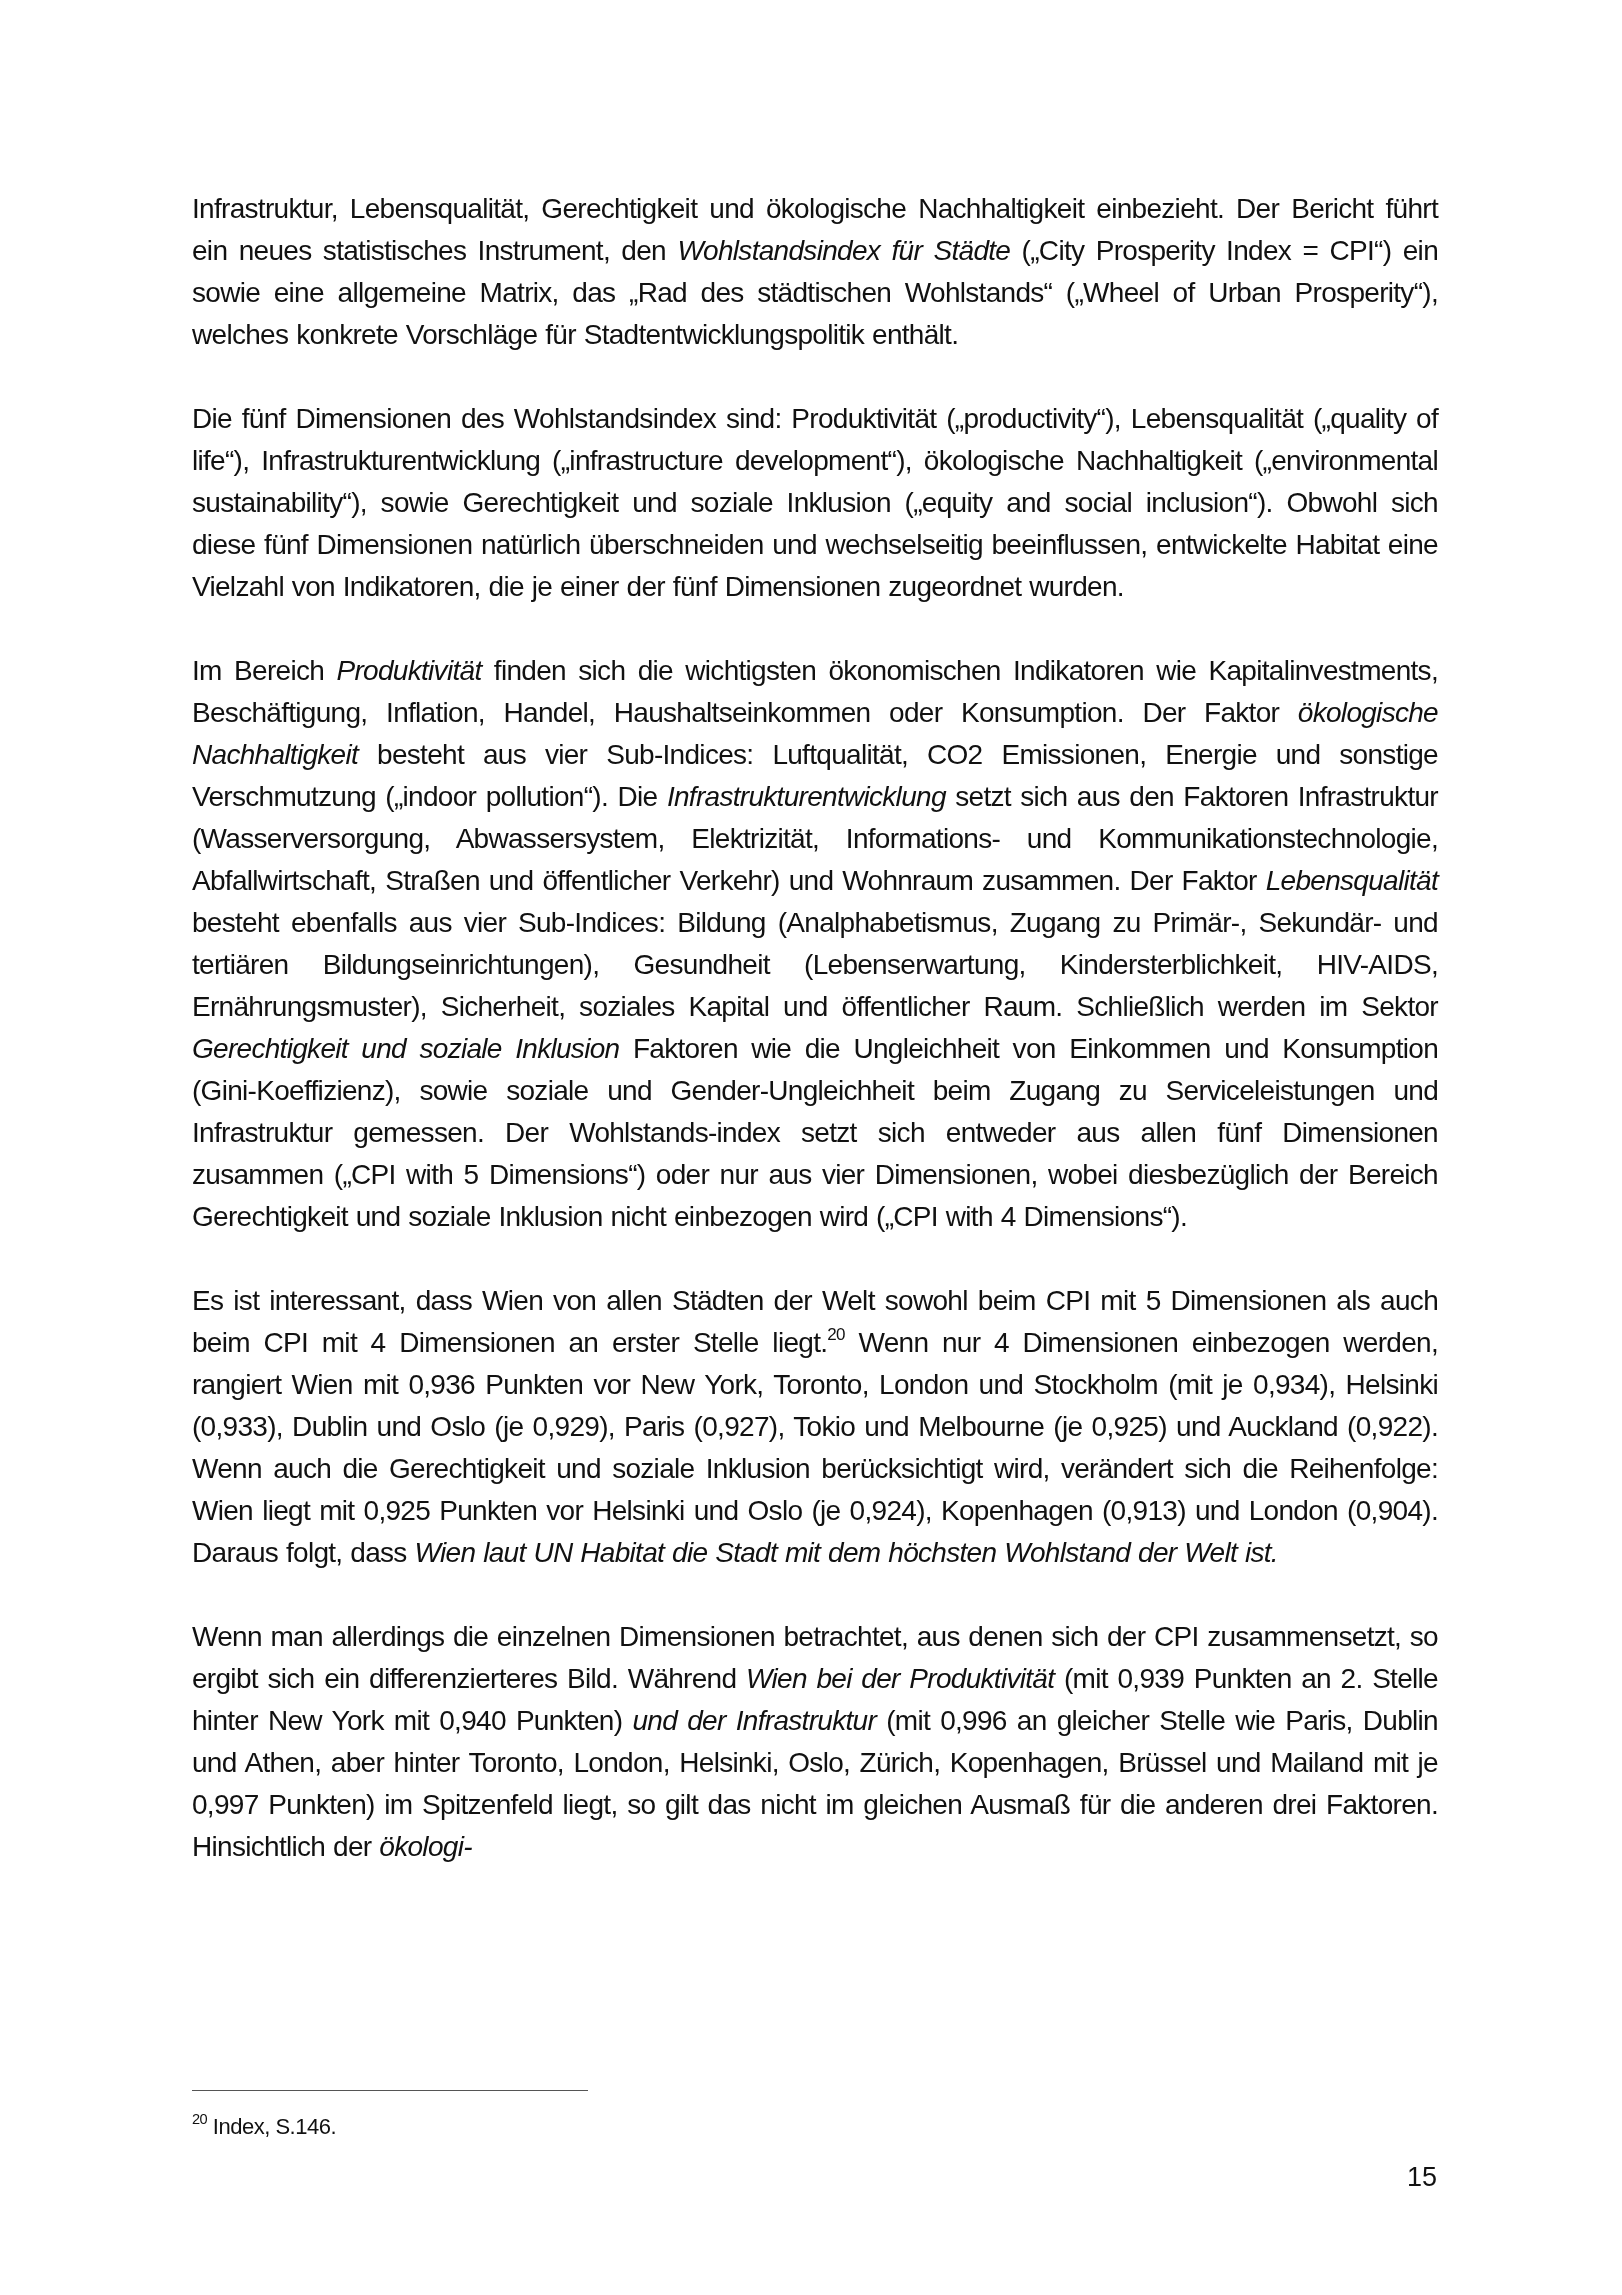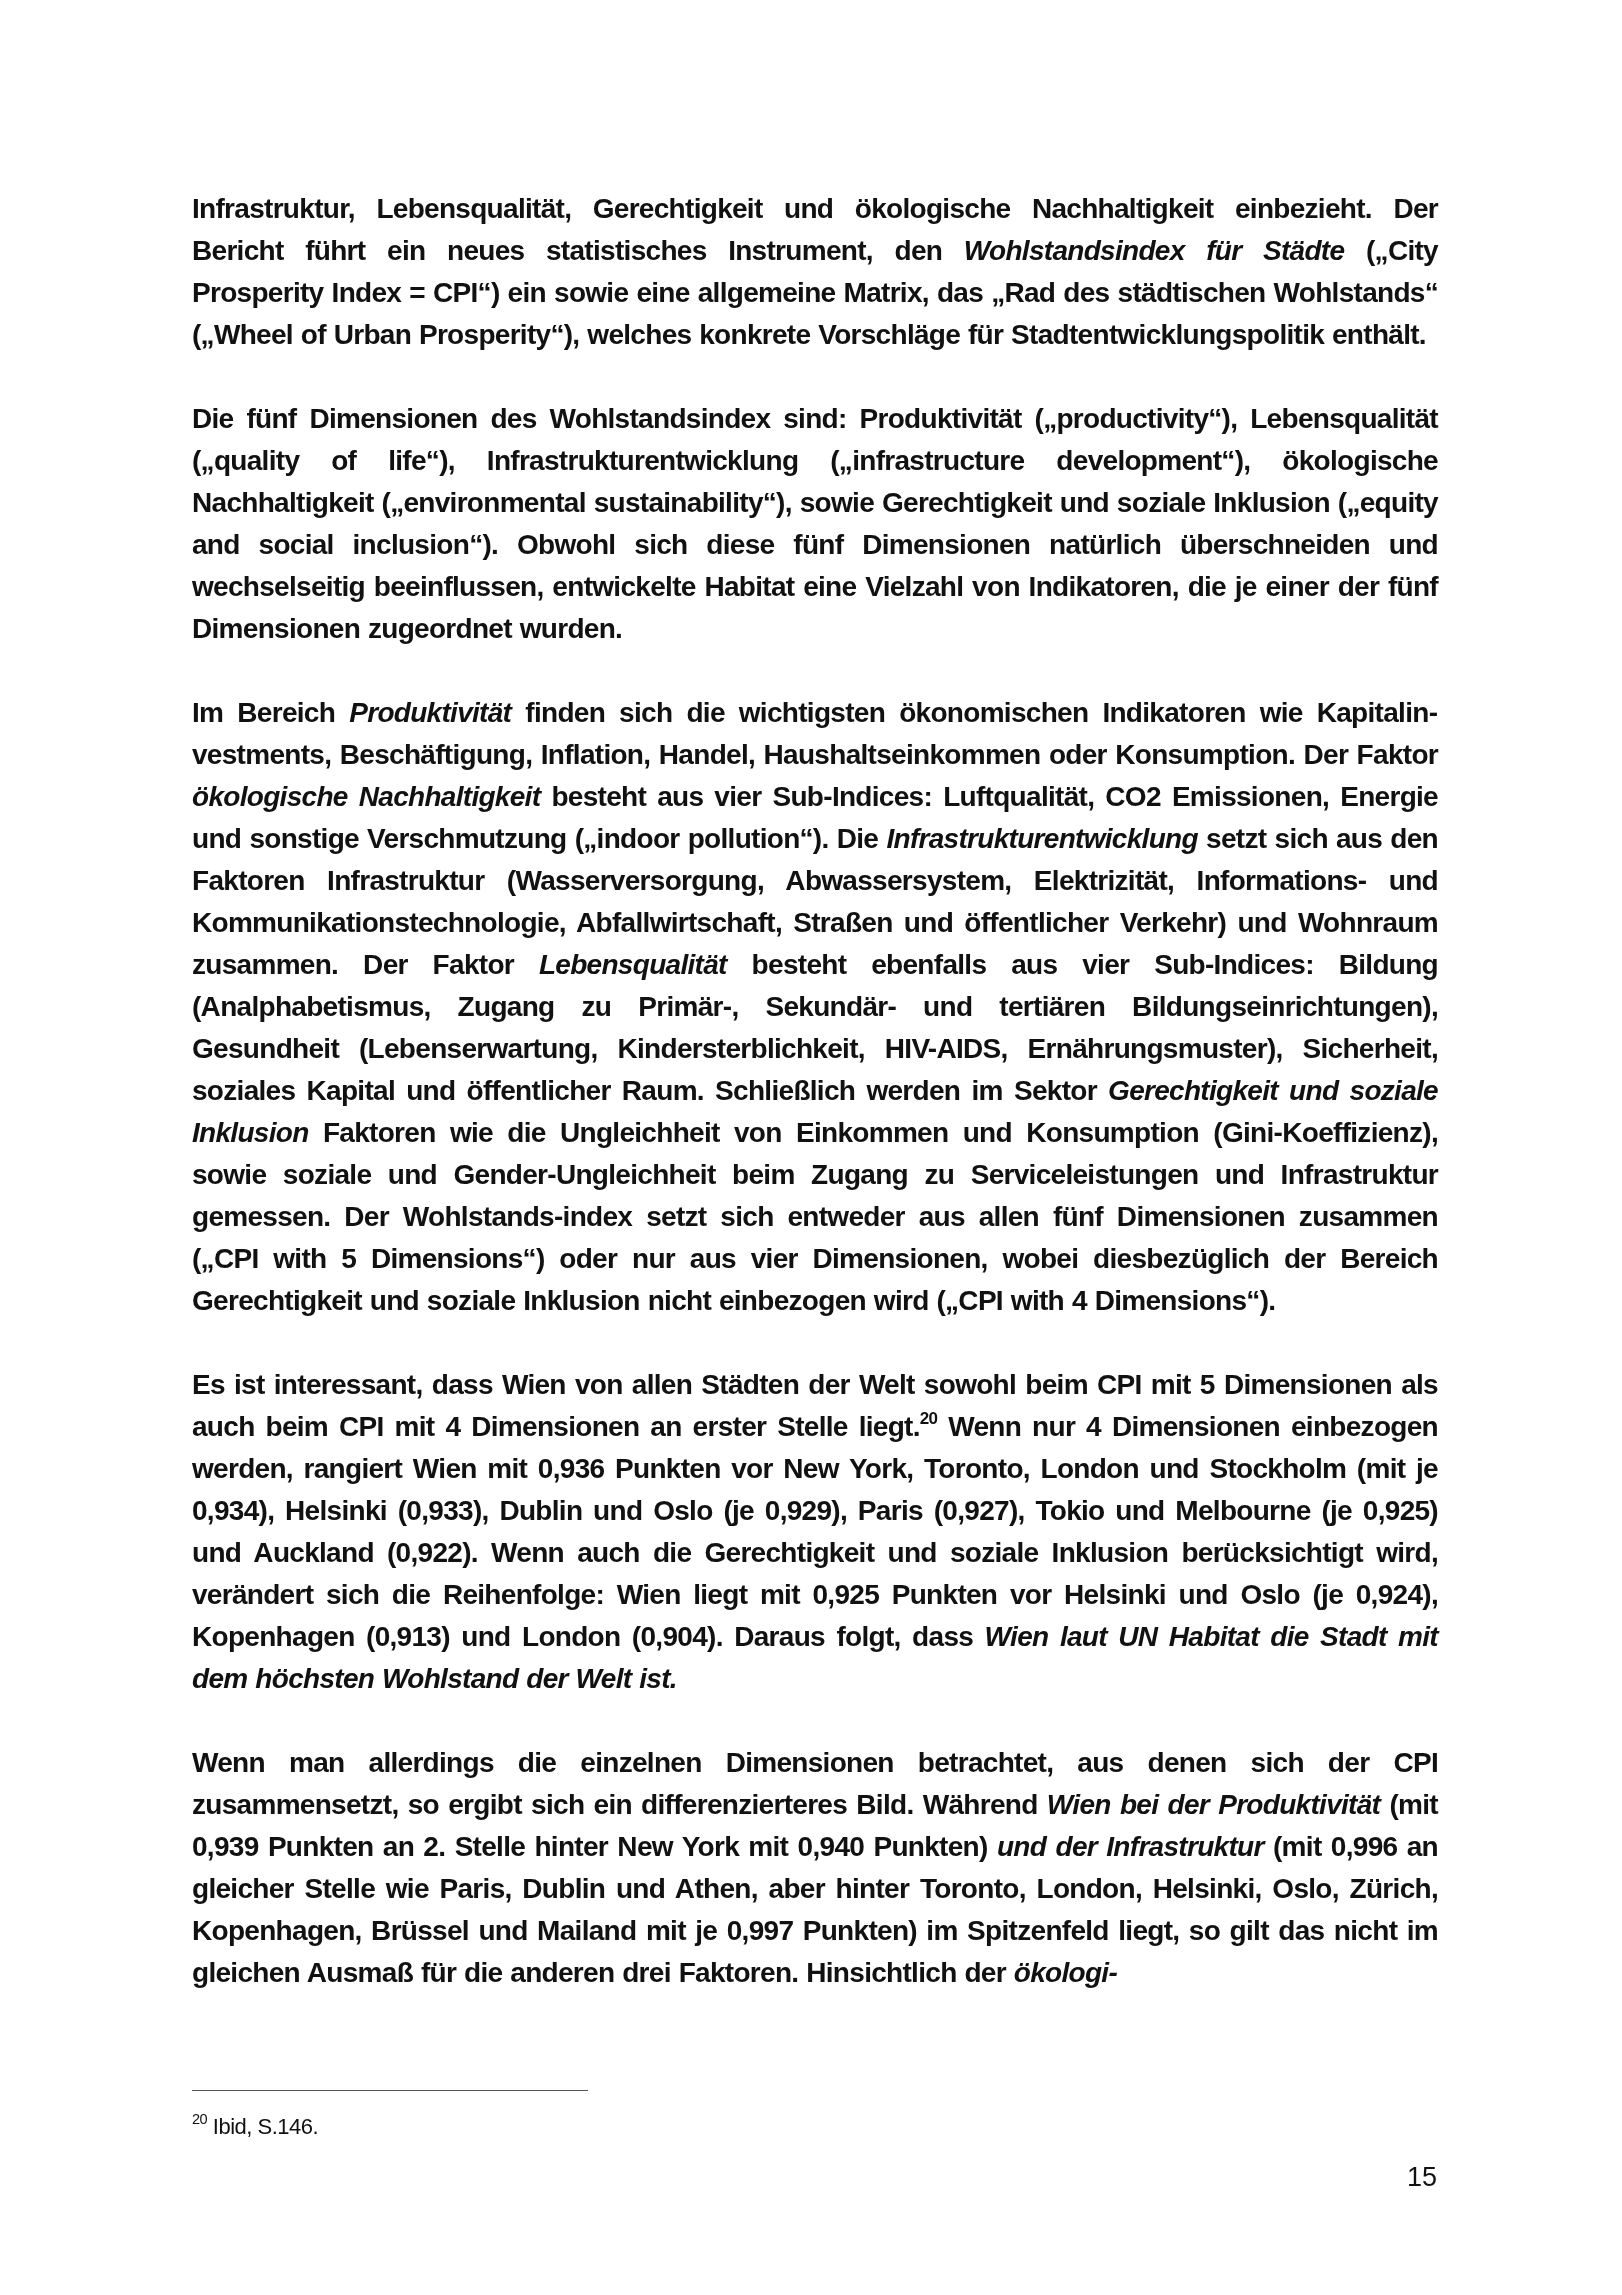--- a/index.html
+++ b/index.html
@@ -1,18 +1,18 @@
 <!DOCTYPE html>
 <html style="font-size:13px"><head>
 <meta charset="utf-8">
 <style>
   html, body { margin: 0; padding: 0; background: #ffffff; }
   body { width: 1622px; height: 2295px; position: relative; overflow: hidden;
          font-family: "Liberation Sans", sans-serif; color: #111111; }
-  .page { position: absolute; left: 192px; top: 188px; width: 1246px; font-weight: bold; }
+  .page { position: absolute; left: 192px; top: 188px; width: 1246px; }
   .para { margin: 0 0 42px 0; font-size: 28px; line-height: 42px; text-align: justify;
           letter-spacing: -0.7px; word-spacing: 0.8px; }
   .para i { font-style: italic; }
   sup.fnref { font-size: 17px; line-height: 0; vertical-align: 12px; }
   .rule { position: absolute; left: 192px; top: 2090px; width: 396px; height: 0; border-top: 1.6px solid #555555; }
   .footnote { position: absolute; left: 192px; top: 2114px; font-size: 22px; letter-spacing: -0.5px; }
   .footnote sup { font-size: 14.6px; vertical-align: 9.7px; line-height: 0; }
   .pagenum { position: absolute; right: 185px; top: 2162px; font-size: 27px; }
 </style>
 </head>
@@ -20,15 +20,15 @@
 
 <div class="page">
   <p class="para"><span>Infrastruktur, Lebensqualität, Gerechtigkeit und ökologische Nachhaltigkeit einbezieht. Der Bericht führt ein neues statistisches Instrument, den </span><i>Wohlstandsindex für Städte</i><span> („City Prosperity Index = CPI“) ein sowie eine allgemeine Matrix, das „Rad des städtischen Wohl­stands“ („Wheel of Urban Prosperity“), welches konkrete Vorschläge für Stadtentwicklungspolitik enthält.</span></p>
   <p class="para"><span>Die fünf Dimensionen des Wohlstandsindex sind: Produktivität („productivity“), Lebensquali­tät („quality of life“), Infrastrukturentwicklung („infrastructure development“), ökologische Nachhaltigkeit („environmental sustainability“), sowie Gerechtigkeit und soziale Inklusion („equity and social inclusion“). Obwohl sich diese fünf Dimensionen natürlich überschneiden und wechselseitig beeinflussen, entwickelte Habitat eine Vielzahl von Indikatoren, die je einer der fünf Dimensionen zugeordnet wurden.</span></p>
   <p class="para"><span>Im Bereich </span><i>Produktivität</i><span> finden sich die wichtigsten ökonomischen Indikatoren wie Kapitalin­vestments, Beschäftigung, Inflation, Handel, Haushaltseinkommen oder Konsumption. Der Faktor </span><i>ökologische Nachhaltigkeit</i><span> besteht aus vier Sub-Indices: Luftqualität, CO2 Emissio­nen, Energie und sonstige Verschmutzung („indoor pollution“). Die </span><i>Infrastrukturentwicklung</i><span> setzt sich aus den Faktoren Infrastruktur (Wasserversorgung, Abwassersystem, Elektrizität, Informations- und Kommunikationstechnologie, Abfallwirtschaft, Straßen und öffentlicher Verkehr) und Wohnraum zusammen. Der Faktor </span><i>Lebensqualität</i><span> besteht ebenfalls aus vier Sub-Indices: Bildung (Analphabetismus, Zugang zu Primär-, Sekundär- und tertiären Bildungseinrichtungen), Gesundheit (Lebenserwartung, Kindersterblichkeit, HIV-AIDS, Ernährungsmuster), Sicherheit, soziales Kapital und öffentlicher Raum. Schließlich werden im Sektor </span><i>Gerechtigkeit und soziale Inklusion</i><span> Faktoren wie die Ungleichheit von Einkommen und Konsumption (Gini-Koeffizienz), sowie soziale und Gender-Ungleichheit beim Zugang zu Serviceleistungen und Infrastruktur gemessen. Der Wohlstands-index setzt sich entweder aus allen fünf Dimensionen zusammen („CPI with 5 Dimensions“) oder nur aus vier Dimensi­onen, wobei diesbezüglich der Bereich Gerechtigkeit und soziale Inklusion nicht einbezogen wird („CPI with 4 Dimensions“).</span></p>
   <p class="para"><span>Es ist interessant, dass Wien von allen Städten der Welt sowohl beim CPI mit 5 Dimensionen als auch beim CPI mit 4 Dimensionen an erster Stelle liegt.</span><sup class="fnref">20</sup><span> Wenn nur 4 Dimensionen einbezogen werden, rangiert Wien mit 0,936 Punkten vor New York, Toronto, London und Stockholm (mit je 0,934), Helsinki (0,933), Dublin und Oslo (je 0,929), Paris (0,927), Tokio und Melbourne (je 0,925) und Auckland (0,922). Wenn auch die Gerechtigkeit und soziale Inklusion berücksichtigt wird, verändert sich die Reihenfolge: Wien liegt mit 0,925 Punkten vor Helsinki und Oslo (je 0,924), Kopenhagen (0,913) und London (0,904). Daraus folgt, dass </span><i>Wien laut UN Habitat die Stadt mit dem höchsten Wohlstand der Welt ist.</i></p>
   <p class="para"><span>Wenn man allerdings die einzelnen Dimensionen betrachtet, aus denen sich der CPI zusammensetzt, so ergibt sich ein differenzierteres Bild. Während </span><i>Wien bei der Produktivität</i><span> (mit 0,939 Punkten an 2. Stelle hinter New York mit 0,940 Punkten) </span><i>und der Infrastruktur</i><span> (mit 0,996 an gleicher Stelle wie Paris, Dublin und Athen, aber hinter Toronto, London, Helsinki, Oslo, Zürich, Kopenhagen, Brüssel und Mailand mit je 0,997 Punkten) im Spitzenfeld liegt, so gilt das nicht im gleichen Ausmaß für die anderen drei Faktoren. Hinsichtlich der </span><i>ökologi-</i></p>
 </div>
 
 <div class="rule"></div>
-<div class="footnote"><sup>20</sup><span> Ibid, S.146.</span></div>
+<div class="footnote"><sup>20</sup><span> Index, S.146.</span></div>
 <div class="pagenum">15</div>
 
 
 </body></html>

